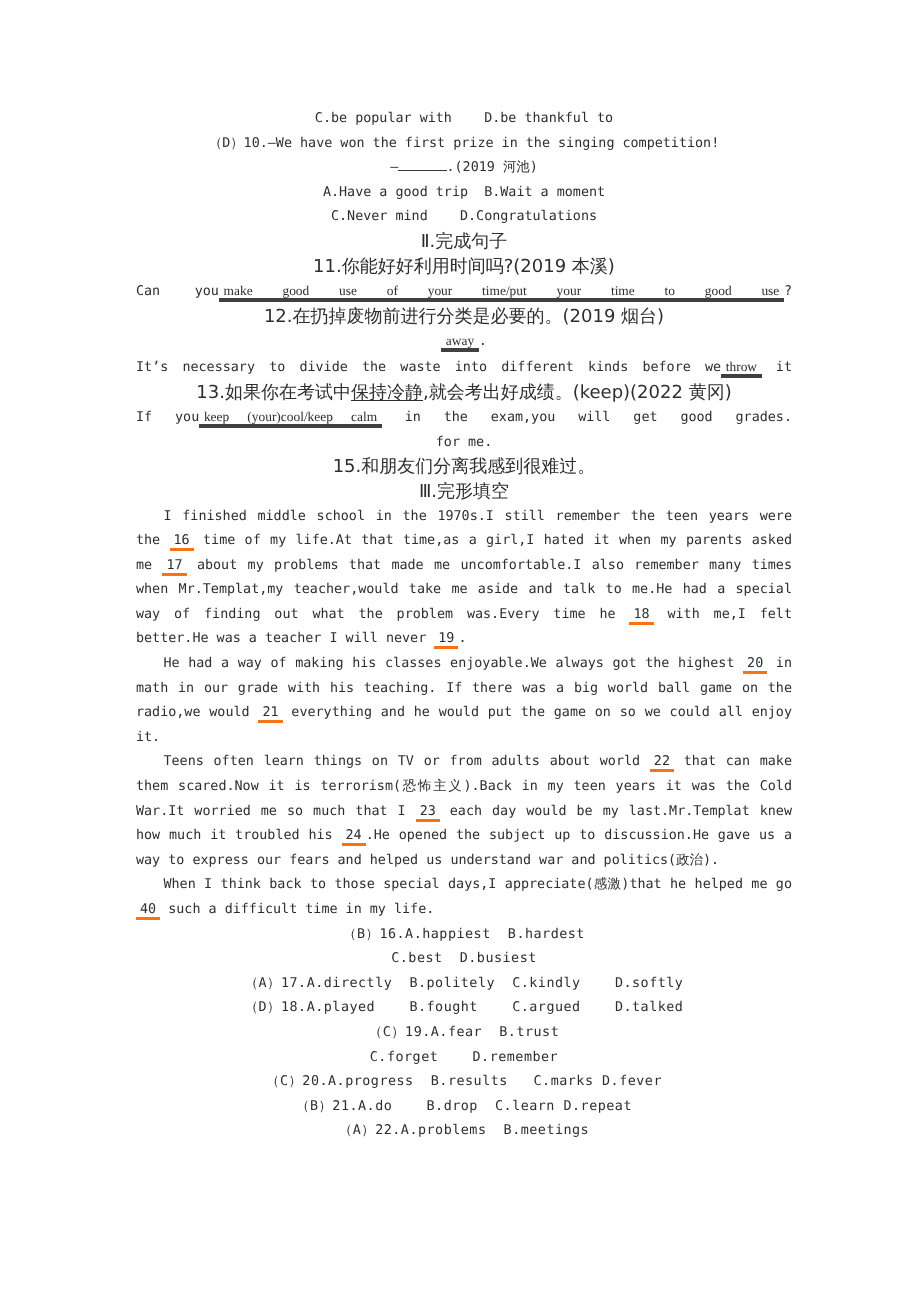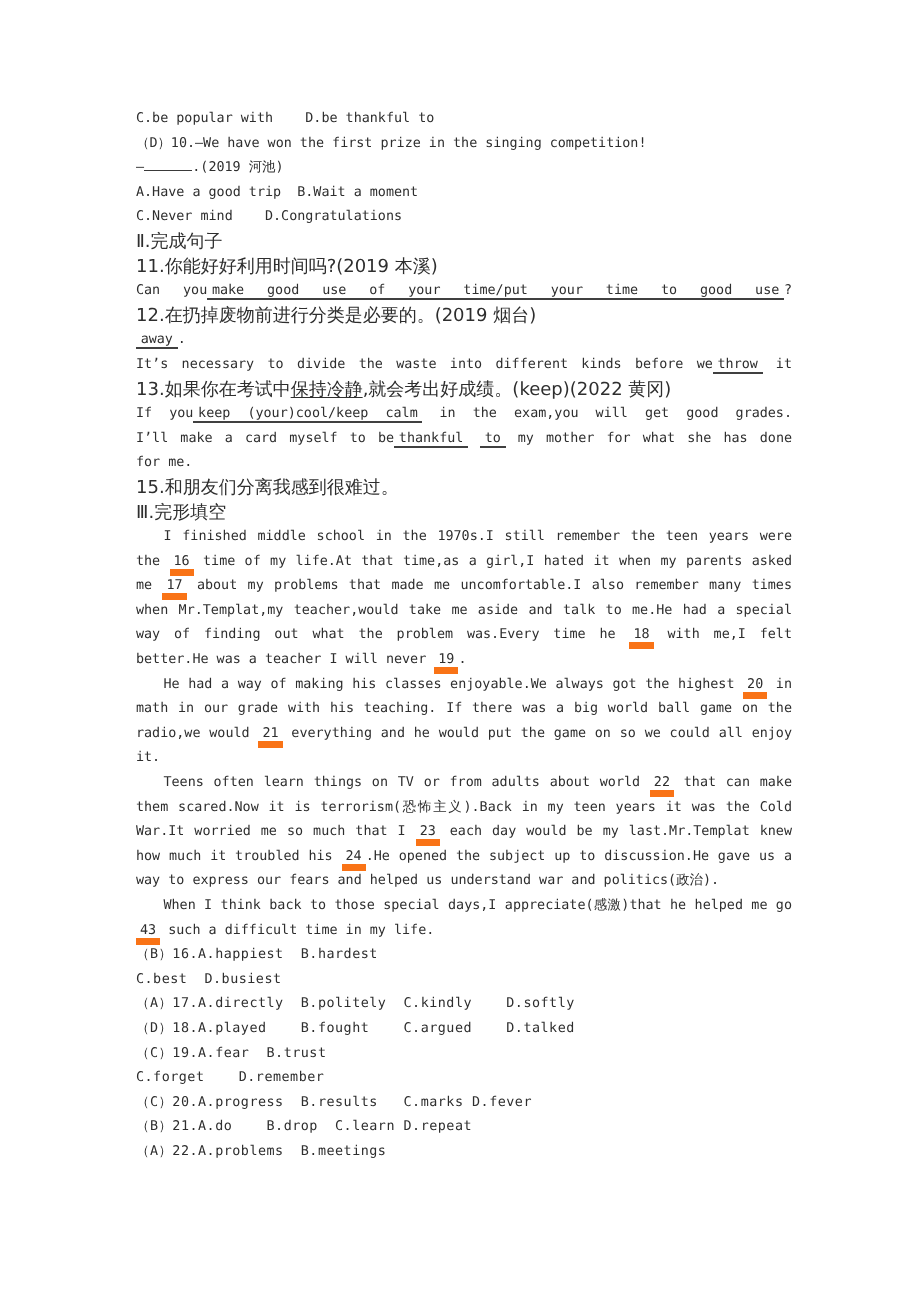--- a/index.html
+++ b/index.html
@@ -26,20 +26,21 @@
     font-family: "DejaVu Sans Mono", "Liberation Mono", monospace;
     font-size: 13.4px;
     line-height: 24.6px;
     letter-spacing: 0px;
     color: #2e2e2e;
     text-rendering: geometricPrecision;
   }
   .ln {
     white-space: pre-wrap;
     word-break: normal;
+    text-align: center;
   }
   
   .para {
     text-align: justify;
     text-align-last: left;
     text-justify: inter-word;
     white-space: normal;
     margin: 0;
   }
   .para.indent {
@@ -54,26 +55,27 @@
   .cjk {
     font-family: "DejaVu Sans", "Liberation Sans", sans-serif;
     font-size: 18px;
   }
   .u {
     text-decoration: underline;
     text-underline-offset: 2px;
   }
   
   .fill {
-    border-bottom: 2px solid #404040;
+    border-bottom: 4px solid #404040;
     padding: 0 0.35em;
+    font-family: Liberation Serif, serif;
   }
   
   .blank {
-    border-bottom: 7px solid #f97316;
+    border-bottom: 3px solid #f97316;
     padding: 0 0.3em;
   }
   
   .rule {
     display: inline-block;
     width: 3.6em;
     border-bottom: 1px solid #3a3a3a;
     vertical-align: baseline;
   }
   .ansbox {
@@ -101,41 +103,40 @@
     <div class="ln cjk">11.你能好好利用时间吗?(2019 本溪)</div>
     <div class="ln just"><span>Can you</span><span class="fill">make good use of your time/put your time to good use</span><span>?</span></div>
 
     <div class="ln cjk">12.在扔掉废物前进行分类是必要的。(2019 烟台)</div>
     <div class="ln"><span class="fill">away</span><span>.</span></div>
     <div class="ln just"><span>It’s necessary to divide the waste into different kinds before we</span><span class="fill">throw</span><span> it</span></div>
 
     <div class="ln cjk"><span>13.如果你在考试中</span><span class="u">保持冷静</span><span>,就会考出好成绩。(keep)(2022 黄冈)</span></div>
     <div class="ln just"><span>If you</span><span class="fill">keep (your)cool/keep calm</span><span> in the exam,you will get good grades.</span></div>
 
-    <div class="ln just"><span>I’ll make a card myself to be</span><span class="fill">thankful</span><span class="gap1"></span><span class="fill">to</span><span> my mother for what she has done</span></div>
     <div class="ln">for me.</div>
 
     <div class="ln cjk">15.和朋友们分离我感到很难过。</div>
 
     <div class="ln cjk">Ⅲ.完形填空</div>
 
     <div class="para indent">
       <span>I finished middle school in the 1970s.I still remember the teen years were the </span><span class="blank">16</span><span> time of my life.At that time,as a girl,I hated it when my parents asked me </span><span class="blank">17</span><span> about my problems that made me uncomfortable.I also remember many times when Mr.Templat,my teacher,would take me aside and talk to me.He had a special way of finding out what the problem was.Every time he </span><span class="blank">18</span><span> with me,I felt better.He was a teacher I will never </span><span class="blank">19</span><span>.</span>
     </div>
 
     <div class="para indent">
       <span>He had a way of making his classes enjoyable.We always got the highest </span><span class="blank">20</span><span> in math in our grade with his teaching. If there was a big world ball game on the radio,we would </span><span class="blank">21</span><span> everything and he would put the game on so we could all enjoy it.</span>
     </div>
 
     <div class="para indent">
       <span>Teens often learn things on TV or from adults about world </span><span class="blank">22</span><span> that can make them scared.Now it is terrorism(恐怖主义).Back in my teen years it was the Cold War.It worried me so much that I </span><span class="blank">23</span><span> each day would be my last.Mr.Templat knew how much it troubled his </span><span class="blank">24</span><span>.He opened the subject up to discussion.He gave us a way to express our fears and helped us understand war and politics(政治).</span>
     </div>
 
     <div class="para indent">
-      <span>When I think back to those special days,I appreciate(感激)that he helped me go </span><span class="blank">43</span><span> such a difficult time in my life.</span>
+      <span>When I think back to those special days,I appreciate(感激)that he helped me go </span><span class="blank">40</span><span> such a difficult time in my life.</span>
     </div>
 
     <div class="ln ansbox">（B）16.A.happiest  B.hardest</div>
     <div class="ln ansbox">C.best  D.busiest</div>
     <div class="ln ansbox">（A）17.A.directly  B.politely  C.kindly    D.softly</div>
     <div class="ln ansbox">（D）18.A.played    B.fought    C.argued    D.talked</div>
     <div class="ln ansbox">（C）19.A.fear  B.trust</div>
     <div class="ln ansbox">C.forget    D.remember</div>
     <div class="ln ansbox">（C）20.A.progress  B.results   C.marks D.fever</div>
     <div class="ln ansbox">（B）21.A.do    B.drop  C.learn D.repeat</div>

